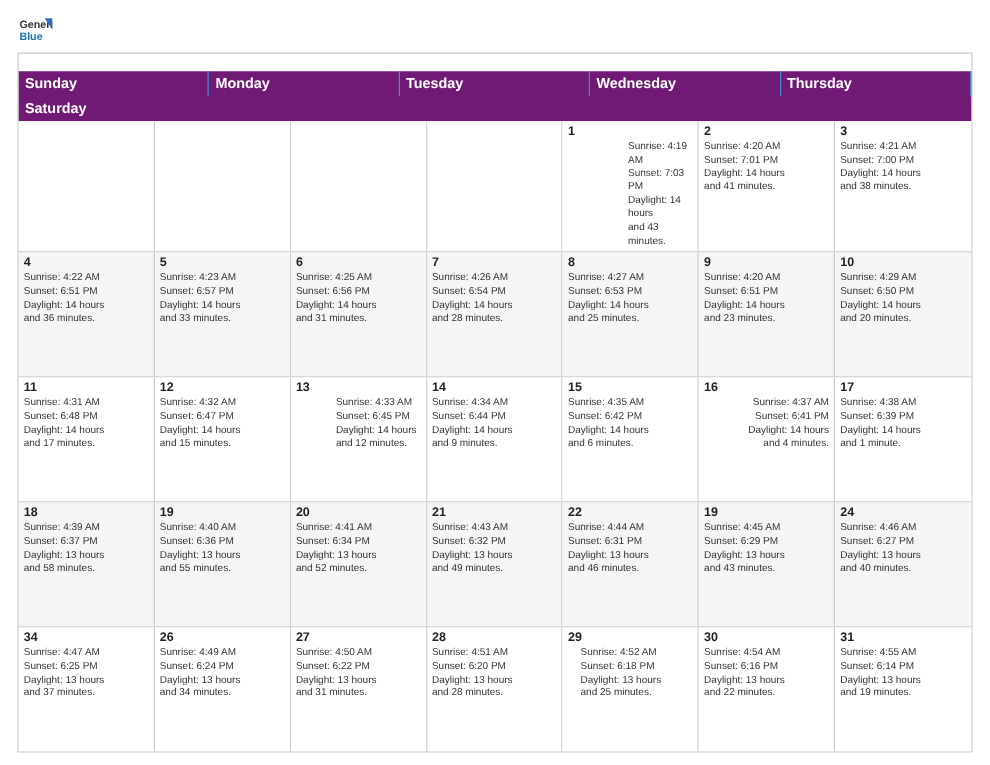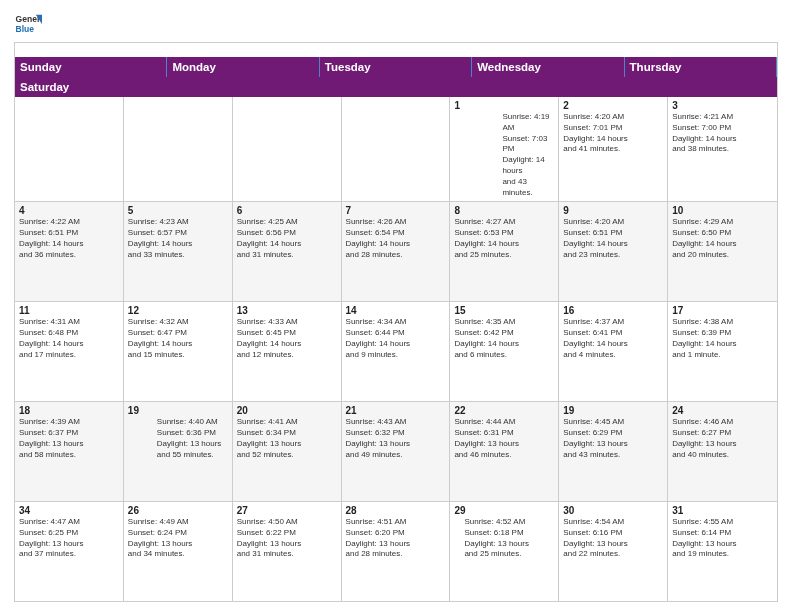--- a/index.html
+++ b/index.html
@@ -225,42 +225,42 @@
           </div>
           <div class="cal-cell">
             <div class="day-num">12</div>
             <div class="cell-info" style="white-space: pre-line;">Sunrise: 4:32 AM
 Sunset: 6:47 PM
 Daylight: 14 hours
 and 15 minutes.</div>
           </div>
           <div class="cal-cell">
             <div class="day-num">13</div>
-            <div class="cell-info" style="white-space: pre-line;">Sunrise: 4:33 AM
+            <div class="cell-info" style="white-space: pre-line; margin-left: 32px;">Sunrise: 4:33 AM
 Sunset: 6:45 PM
 Daylight: 14 hours
 and 12 minutes.</div>
           </div>
           <div class="cal-cell">
             <div class="day-num">14</div>
             <div class="cell-info" style="white-space: pre-line;">Sunrise: 4:34 AM
 Sunset: 6:44 PM
 Daylight: 14 hours
 and 9 minutes.</div>
           </div>
           <div class="cal-cell">
             <div class="day-num">15</div>
             <div class="cell-info" style="white-space: pre-line;">Sunrise: 4:35 AM
 Sunset: 6:42 PM
 Daylight: 14 hours
 and 6 minutes.</div>
           </div>
           <div class="cal-cell">
             <div class="day-num">16</div>
-            <div class="cell-info" style="white-space: pre-line;">Sunrise: 4:37 AM
+            <div class="cell-info" style="white-space: pre-line; text-align: right;">Sunrise: 4:37 AM
 Sunset: 6:41 PM
 Daylight: 14 hours
 and 4 minutes.</div>
           </div>
           <div class="cal-cell">
             <div class="day-num">17</div>
             <div class="cell-info" style="white-space: pre-line;">Sunrise: 4:38 AM
 Sunset: 6:39 PM
 Daylight: 14 hours
 and 1 minute.</div>
@@ -269,21 +269,21 @@
         <div class="cal-row">
           <div class="cal-cell alt">
             <div class="day-num">18</div>
             <div class="cell-info" style="white-space: pre-line;">Sunrise: 4:39 AM
 Sunset: 6:37 PM
 Daylight: 13 hours
 and 58 minutes.</div>
           </div>
           <div class="cal-cell alt">
             <div class="day-num">19</div>
-            <div class="cell-info" style="white-space: pre-line; margin-left: 29px;">Sunrise: 4:40 AM
+            <div class="cell-info" style="white-space: pre-line;">Sunrise: 4:40 AM
 Sunset: 6:36 PM
 Daylight: 13 hours
 and 55 minutes.</div>
           </div>
           <div class="cal-cell alt">
             <div class="day-num">20</div>
             <div class="cell-info" style="white-space: pre-line;">Sunrise: 4:41 AM
 Sunset: 6:34 PM
 Daylight: 13 hours
 and 52 minutes.</div>

